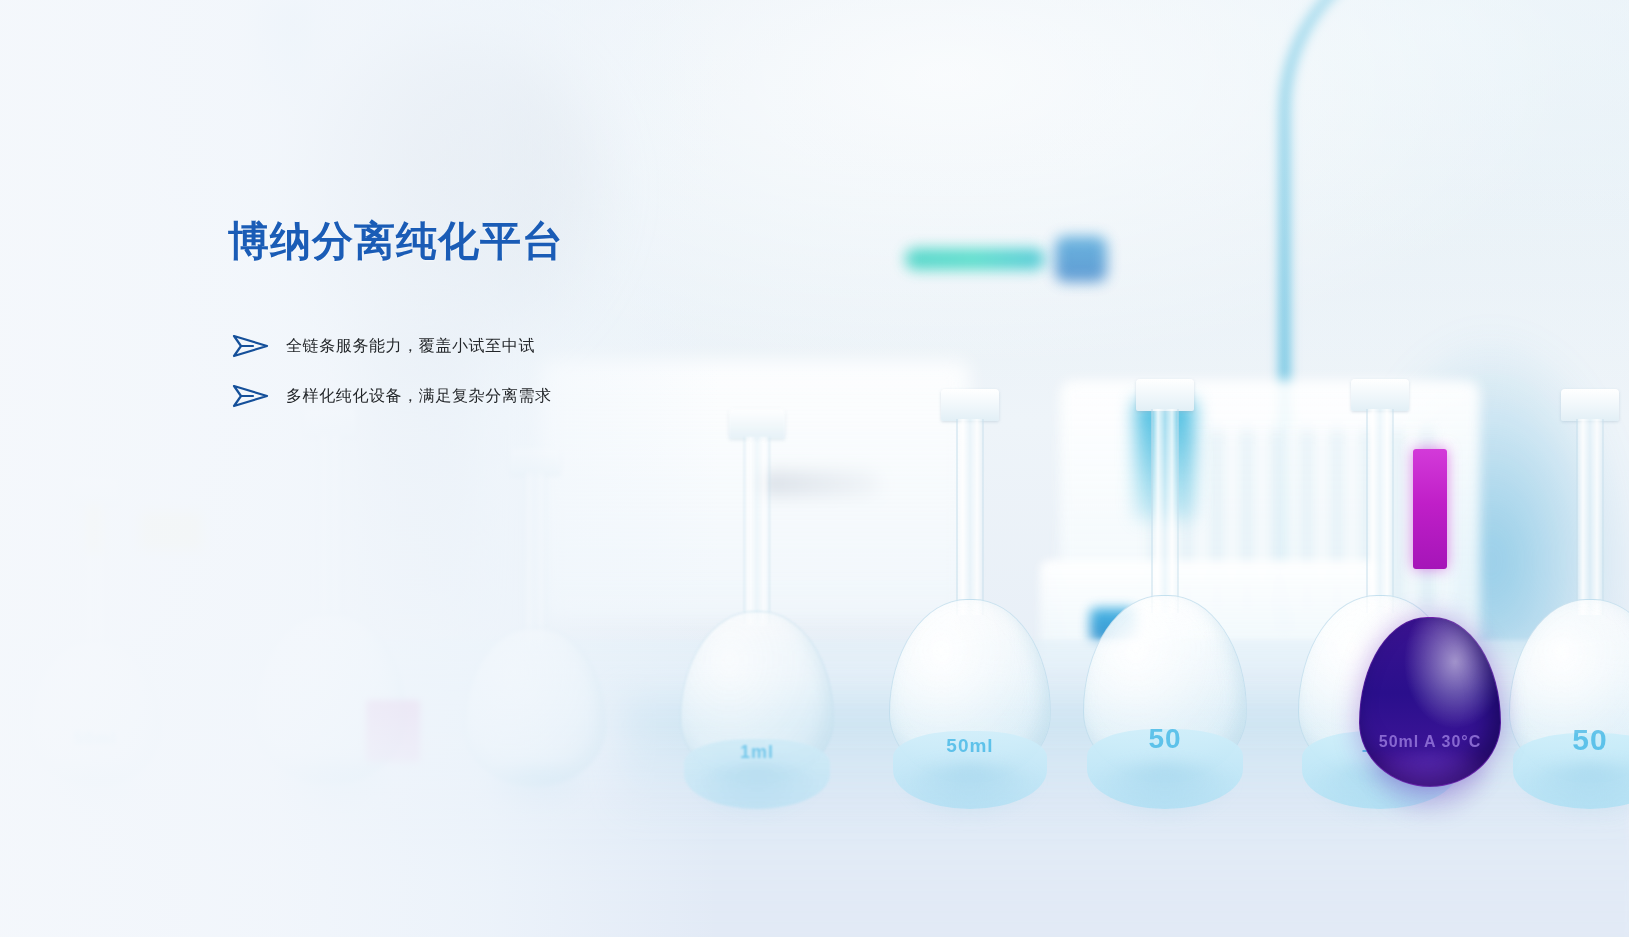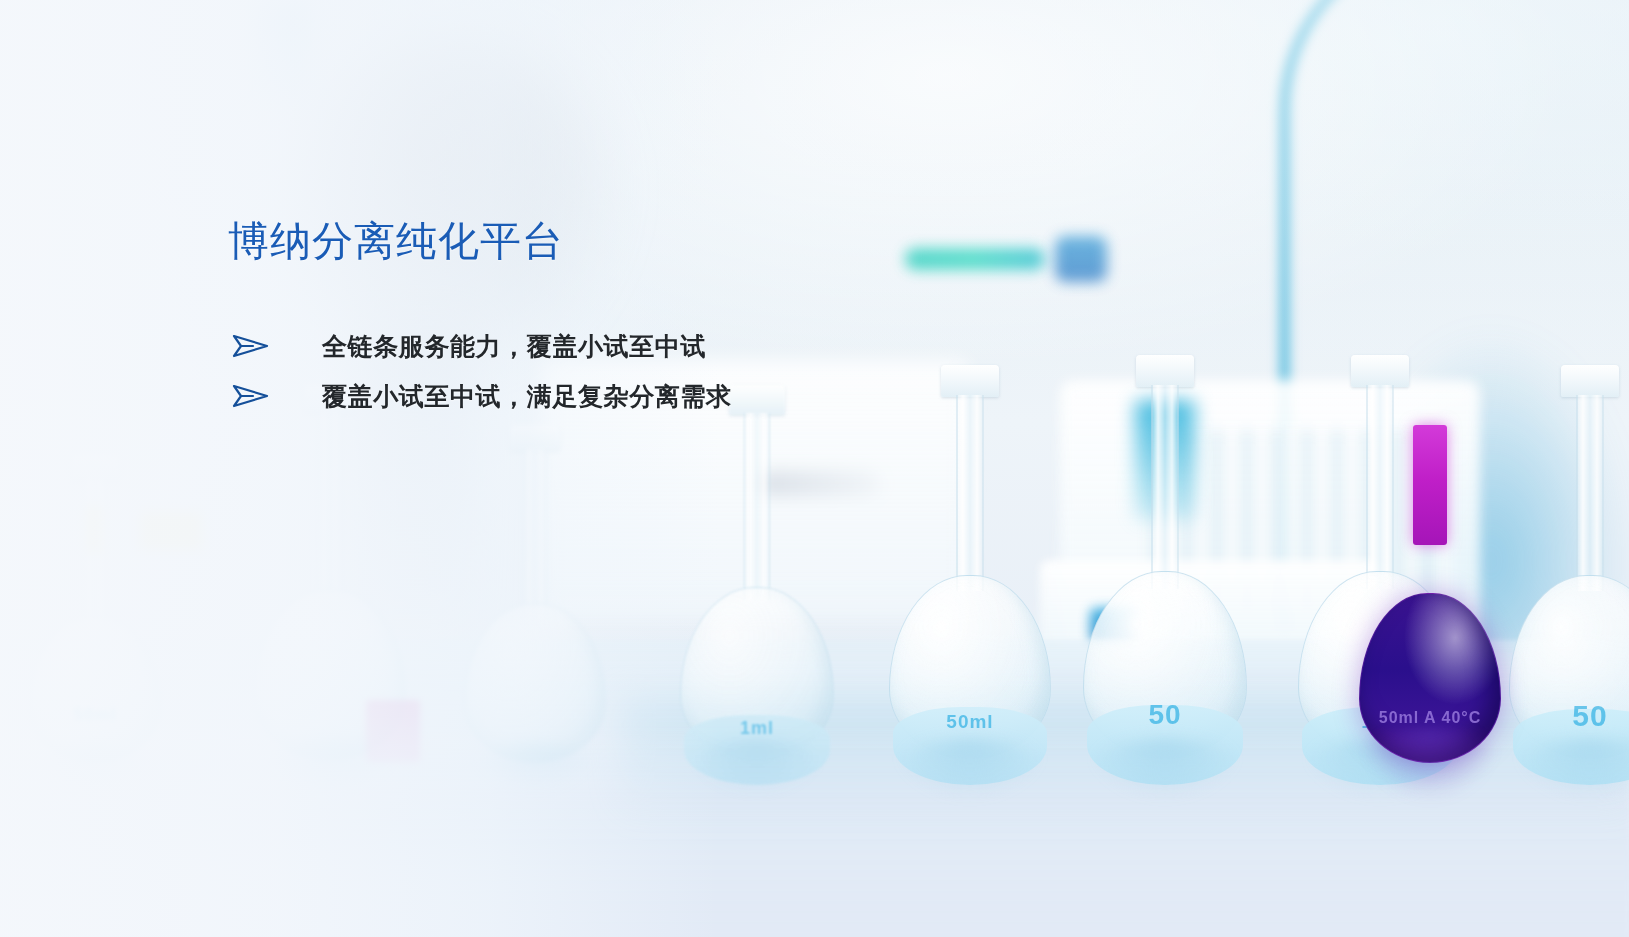--- a/index.html
+++ b/index.html
@@ -119,21 +119,21 @@
       rgba(226,234,246,1) 100%);
     filter:blur(2px);
   }
   .bench-sheen{
     position:absolute;left:620px;top:700px;width:1009px;height:120px;
     background:linear-gradient(180deg,rgba(176,216,236,.45),rgba(200,230,244,0));
     filter:blur(16px);
   }
 
   
-  .flask{position:absolute;bottom:152px;}
+  .flask{position:absolute;bottom:128px;}
   .flask .stopper{
     position:absolute;left:50%;transform:translateX(-50%);
     border-radius:4px 4px 2px 2px;
     background:linear-gradient(180deg,#ffffff,#eef6fa 60%,#e2eff6);
     box-shadow:0 1px 3px rgba(140,170,190,.35);
   }
   .flask .neck{
     position:absolute;left:50%;transform:translateX(-50%);
     background:linear-gradient(90deg,
       rgba(255,255,255,.25) 0%,
@@ -199,44 +199,43 @@
   .swatch-pink{
     position:absolute;left:366px;top:700px;width:54px;height:62px;border-radius:4px;
     background:linear-gradient(180deg,rgba(214,160,214,.72),rgba(222,180,226,.45));
     filter:blur(3px);
   }
 
   
   .content{position:absolute;left:228px;top:210px;z-index:40;}
   .headline{
     color:#1a5cb6;
-    font-weight:400;
+    font-weight:700;
     font-size:41px;
     line-height:62px;
     letter-spacing:1px;
     white-space:nowrap;
     text-shadow:0 1px 2px rgba(255,255,255,.55);
   }
   .bullets{margin-top:50px;}
   .bullet{
     display:flex;align-items:center;height:48px;margin-bottom:2px;
   }
   .bullet-icon{
     width:46px;height:30px;flex:0 0 46px;margin-right:12px;
     display:flex;align-items:center;justify-content:center;
   }
   .bullet-icon svg{display:block;}
   .bullet-text{
     color:#23272b;
-    font-size:25px;
-    font-weight:700;
+    font-size:16px;
+    font-weight:400;
     letter-spacing:.6px;
     white-space:nowrap;
     text-shadow:0 1px 2px rgba(255,255,255,.6);
-    margin-left:36px;
   }
 </style>
 </head>
 <body>
 
 <div class="banner">
 
   <div class="bg-layer bg-room"></div>
   <div class="strip-blue"></div>
   <div class="dome"></div>
@@ -322,21 +321,21 @@
     <div class="neck" style="top:30px;width:25px;height:196px;"></div>
     <div class="bulb" style="bottom:26px;width:160px;height:182px;"></div>
     <div class="liquid" style="width:154px;height:76px;background:linear-gradient(180deg,rgba(204,238,250,.9),rgba(180,226,245,.92));"></div>
     <div class="label" style="bottom:52px;font-size:30px;">50</div>
     <div class="refl" style="bottom:-12px;width:150px;height:58px;"></div>
   </div>
 
   <div class="flask" style="left:1355px;width:150px;height:360px;z-index:12;">
     <div class="neck" style="top:0;width:34px;height:120px;border:none;background:linear-gradient(180deg,#d33ad9,#c01fc8 45%,#a515b8 100%);border-radius:3px;box-shadow:0 0 14px rgba(200,40,210,.55);"></div>
     <div class="bulb" style="bottom:22px;width:140px;height:168px;border-color:rgba(120,40,170,.45);background:radial-gradient(ellipse at 68% 26%, rgba(255,255,255,.55), rgba(255,255,255,0) 38%), linear-gradient(180deg,#3a1390 0%,#2a0f8c 45%,#3b1496 78%,#6a1aa8 100%);box-shadow:inset -8px -12px 22px rgba(10,0,60,.55), 0 0 26px rgba(110,30,180,.35);"></div>
-    <div class="label" style="bottom:58px;font-size:16px;color:rgba(150,120,220,.85);">50ml A 40°C</div>
+    <div class="label" style="bottom:58px;font-size:16px;color:rgba(150,120,220,.85);">50ml A 30°C</div>
     <div class="refl" style="bottom:-14px;width:136px;height:70px;background:radial-gradient(ellipse at 50% 0%, rgba(90,60,190,.45), rgba(140,110,220,0) 72%);"></div>
   </div>
 
   <div class="veil-top"></div>
   <div class="veil-left"></div>
 
   <div class="content">
 
     <div class="headline">博纳分离纯化平台</div>
 
@@ -352,20 +351,20 @@
         <span class="bullet-text">全链条服务能力，覆盖小试至中试</span>
       </div>
 
       <div class="bullet">
         <span class="bullet-icon">
           <svg width="40" height="28" viewBox="0 0 40 28" fill="none">
             <path d="M3 4 L36 14 L3 24 L10 14 Z" stroke="#15509a" stroke-width="2.2" stroke-linejoin="round" fill="none"></path>
             <path d="M10 14 L22 14" stroke="#15509a" stroke-width="2.2" stroke-linecap="round"></path>
           </svg>
         </span>
-        <span class="bullet-text">覆盖小试至中试，满足复杂分离需求</span>
+        <span class="bullet-text">多样化纯化设备，满足复杂分离需求</span>
       </div>
 
 
     </div>
   </div>
 
 </div>
 
 </body></html>

